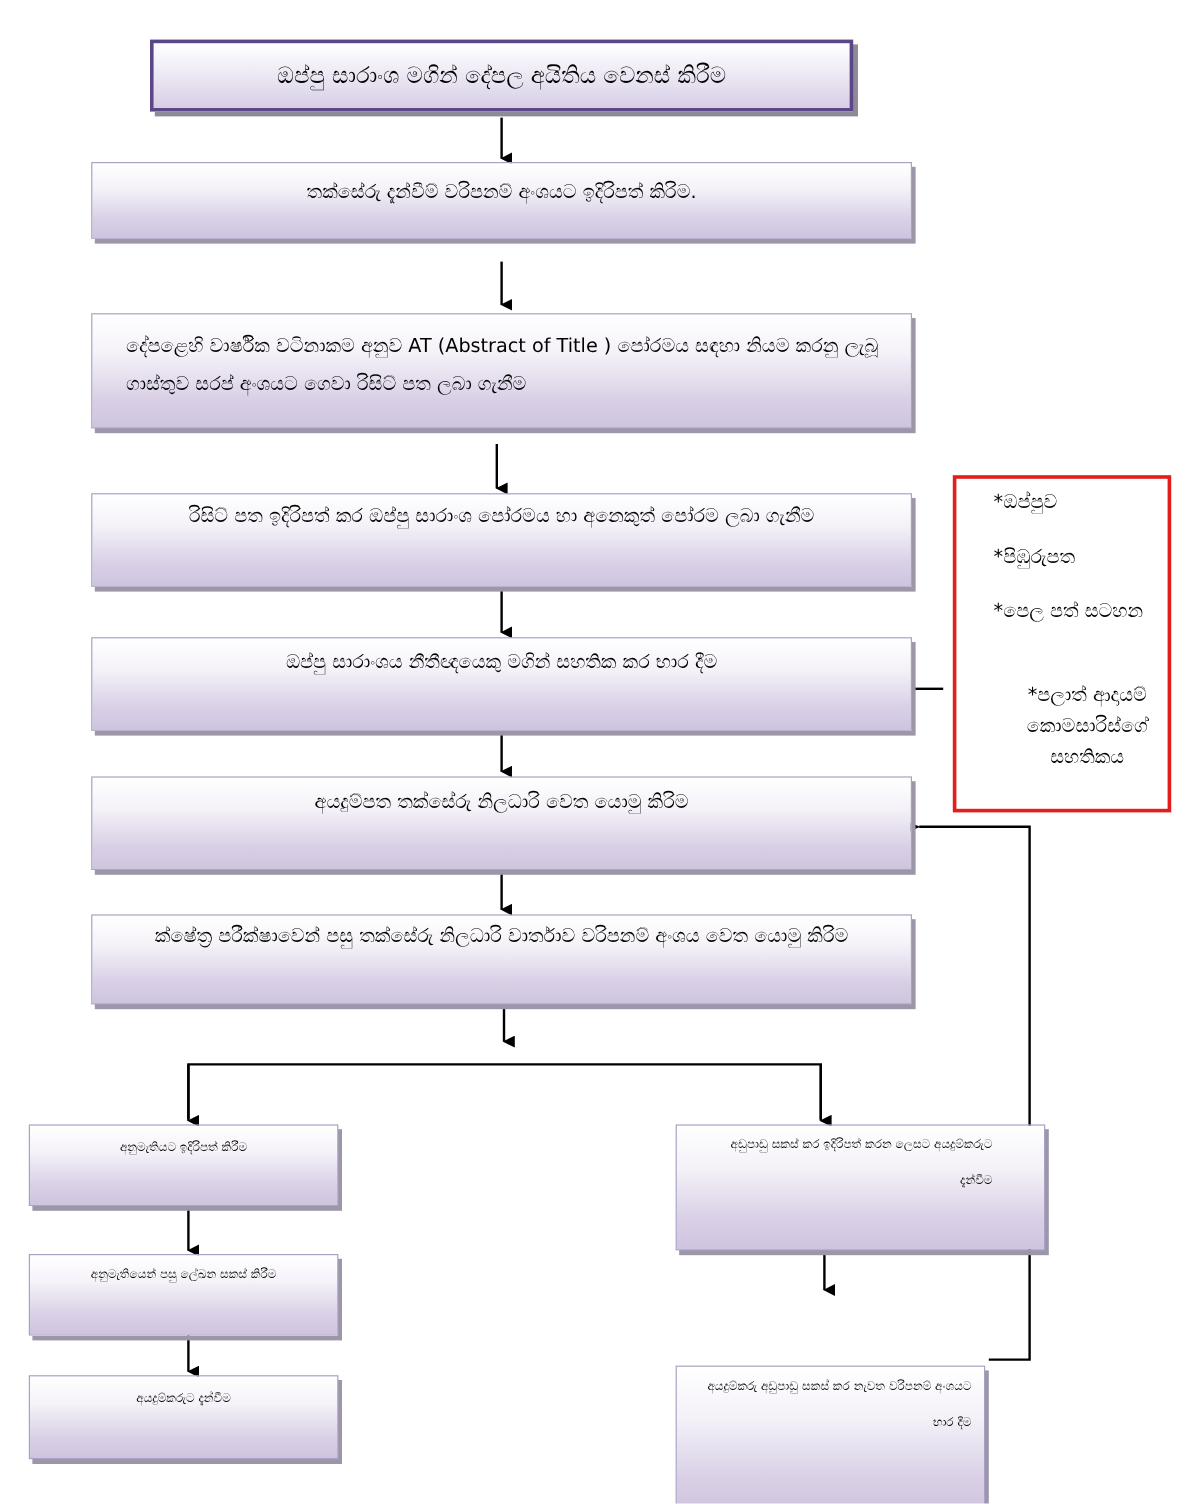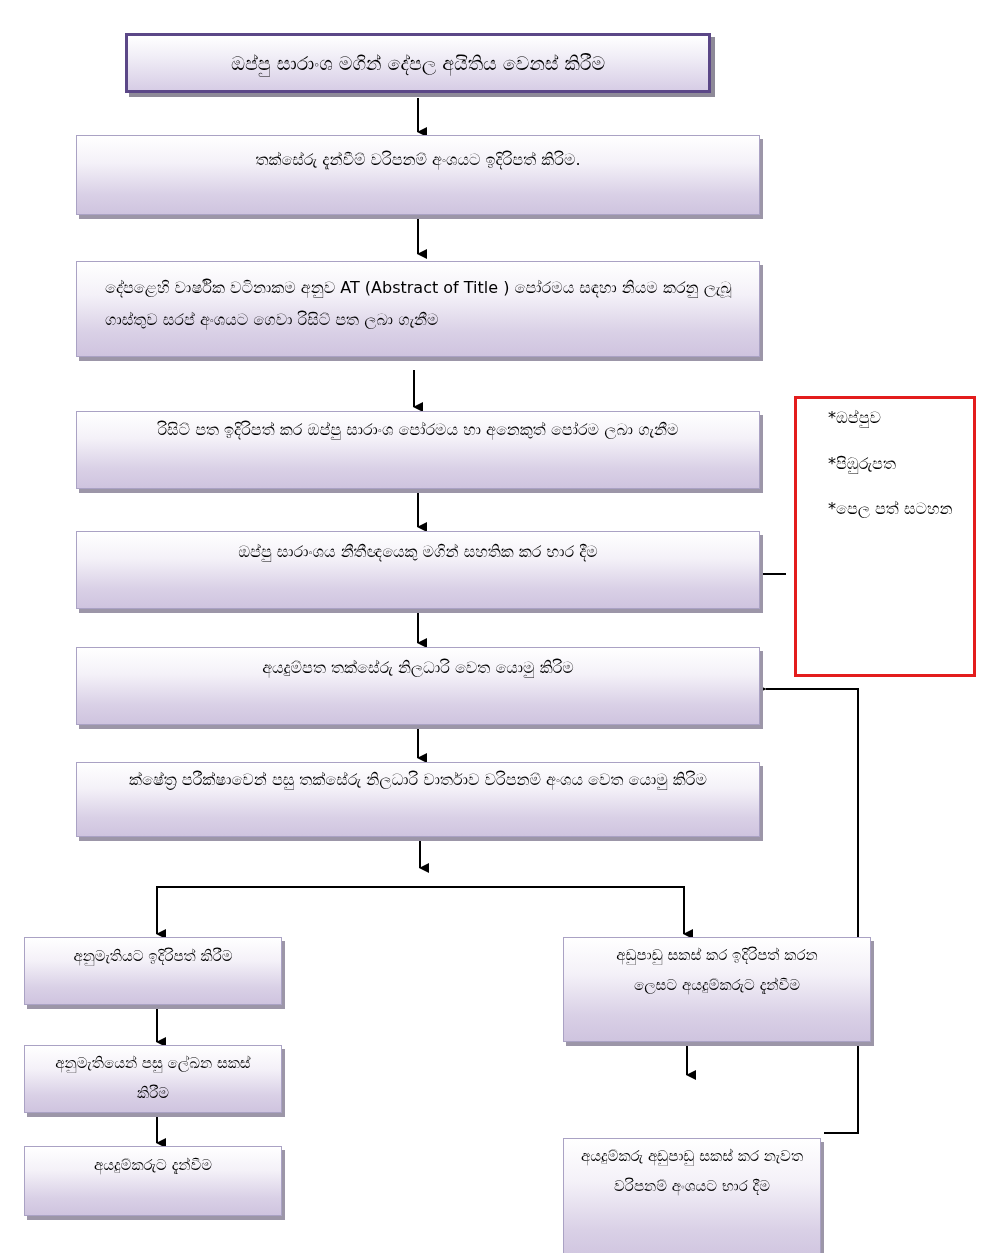--- a/index.html
+++ b/index.html
@@ -12,21 +12,21 @@
     box-shadow: 3px 4px 0 #9c96a8;
     display: flex; flex-direction: column; align-items: center; justify-content: flex-start;
     text-align: center; font-size: 16px; line-height: 32px; padding-top: 8px;
   }
   .box.title {
     border: 3px solid #5b4787; box-shadow: 4px 4px 0 #8e8a98;
     justify-content: center; padding-top: 0; font-size: 19px;
     background: linear-gradient(to bottom, #ffffff 0%, #f0edf6 40%, #d7cde6 100%);
   }
   .box.left-text { align-items: flex-start; text-align: left; padding-left: 28px; }
-  .box.small { font-size: 15px; line-height: 29px; }
+  .box.small { font-size: 10px; line-height: 29px; text-align: right; }
   .note {
     position: absolute; box-sizing: border-box; border: 3px solid #e31c1c; background: #fff;
     font-size: 16px; line-height: 26px;
   }
   .note .item { position: absolute; margin-left: 19px; }
   svg.connectors { position: absolute; left: 0; top: 0; }
 </style>
 </head>
 <body>
 
@@ -55,21 +55,21 @@
     <line x1="687" y1="1043" x2="687" y2="1075" marker-end="url(#arrowhead)"></line>
     <polyline points="824,1133 858,1133 858,689 766,689" marker-end="url(#arrowleft)"></polyline>
     <line x1="762" y1="574" x2="786" y2="574"></line>
   </g>
 </svg>
 
 <div class="box title" style="left:125px; top:33px; width:586px; height:60px;">
   <span>ඔප්පු සාරාංශ මගින් දේපල අයිතිය වෙනස් කිරීම</span>
 </div>
 
-<div class="box" style="left:76px; top:135px; width:684px; height:80px;">
+<div class="box" style="left:76px; top:135px; width:684px; height:64px;">
   <span>තක්සේරු දැන්වීම් වරිපනම් අංශයට ඉදිරිපත් කිරිම.</span>
 </div>
 
 <div class="box left-text" style="left:76px; top:261px; width:684px; height:96px; padding-top:10px;">
   <span style="max-width:640px;">දේපළෙහි වාර්ෂික වටිනාකම අනුව AT (Abstract of Title ) පෝරමය සඳහා නියම කරනු ලැබූ ගාස්තුව සරප් අංශයට ගෙවා රිසිට් පත ලබා ගැනීම</span>
 </div>
 
 <div class="box" style="left:76px; top:411px; width:684px; height:78px; padding-top:4px; line-height:28px;">
   <span style="max-width:620px;">රිසිට් පත ඉදිරිපත් කර ඔප්පු සාරාංශ පෝරමය හා අනෙකුත් පෝරම ලබා ගැනීම</span>
 </div>
@@ -100,13 +100,14 @@
   <span style="max-width:220px;">අඩුපාඩු සකස් කර ඉදිරිපත් කරන ලෙසට අයදුම්කරුට දැන්වීම</span>
 </div>
 <div class="box small" style="left:563px; top:1138px; width:258px; height:124px; padding-top:2px; line-height:30px;">
   <span style="max-width:235px;">අයදුම්කරු අඩුපාඩු සකස් කර නැවත වරිපනම් අංශයට භාර දීම</span>
 </div>
 
 <div class="note" style="left:794px; top:396px; width:182px; height:281px;">
   <span class="item" style="left:12px; top:6px;">*ඔප්පුව</span>
   <span class="item" style="left:12px; top:52px;">*පිඹුරුපත</span>
   <span class="item" style="left:12px; top:97px; width:130px;">*පෙල පත් සටහන</span>
+  <span class="item" style="left:10px; top:167px; width:160px; text-align:center;">*පලාත් ආදායම් කොමසාරිස්ගේ සහතිකය</span>
 </div>
 
 </body></html>

